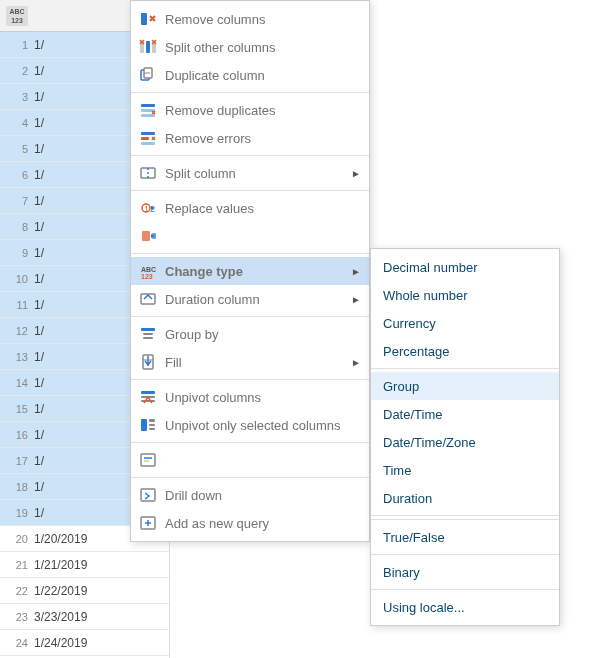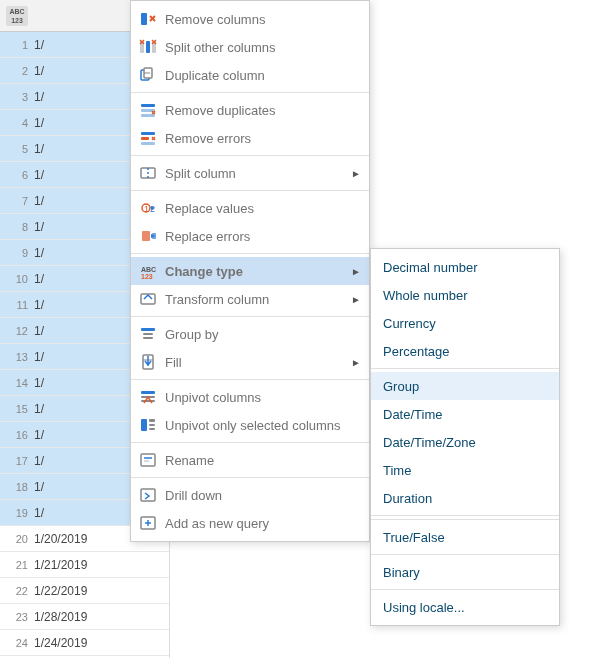--- a/index.html
+++ b/index.html
@@ -253,21 +253,21 @@
       <div class="table-row">
         <span class="row-num">21</span>
         <span>1/21/2019</span>
       </div>
       <div class="table-row">
         <span class="row-num">22</span>
         <span>1/22/2019</span>
       </div>
       <div class="table-row">
         <span class="row-num">23</span>
-        <span>1/28/2019</span>
+        <span>3/23/2019</span>
       </div>
       <div class="table-row">
         <span class="row-num">24</span>
         <span>1/24/2019</span>
       </div>
     </div>
 </div>
 
 <div class="context-menu" id="context-menu">
     <div class="menu-item">
@@ -359,42 +359,41 @@
 
   </div>
     <div class="menu-item">
     <span class="menu-icon">
         <svg width="18" height="18" viewBox="0 0 18 18">
           <rect x="3" y="4" width="8" height="10" rx="1" fill="#e05a2b" opacity="0.7"></rect>
           <path d="M12 7 L16 9 L12 11" fill="#2b7bd6"></path>
           <rect x="13" y="6" width="4" height="6" rx="1" fill="#2b7bd6" opacity="0.7"></rect>
         </svg>
       </span>
-    <span class="menu-label">Replace errors</span>
 
   </div>
     <div class="menu-separator"></div>
     <div class="menu-item highlighted">
     <span class="menu-icon">
         <svg width="18" height="18" viewBox="0 0 18 18">
           <text x="2" y="10" font-size="7" font-weight="bold" fill="#555">ABC</text>
           <text x="2" y="17" font-size="7" font-weight="bold" fill="#e05a2b">123</text>
         </svg>
       </span>
     <span class="menu-label">Change type</span>
     <span class="menu-arrow">►</span>
   </div>
     <div class="menu-item">
     <span class="menu-icon">
         <svg width="18" height="18" viewBox="0 0 18 18">
           <rect x="2" y="4" width="14" height="10" rx="1" fill="none" stroke="#888" stroke-width="1.5"></rect>
           <path d="M5 9 L9 5 L13 9" fill="none" stroke="#2b7bd6" stroke-width="1.5"></path>
         </svg>
       </span>
-    <span class="menu-label">Transform column</span>
+    <span class="menu-label">Duration column</span>
     <span class="menu-arrow">►</span>
   </div>
     <div class="menu-separator"></div>
     <div class="menu-item">
     <span class="menu-icon">
         <svg width="18" height="18" viewBox="0 0 18 18">
           <rect x="2" y="3" width="14" height="3" rx="1" fill="#2b7bd6"></rect>
           <rect x="4" y="8" width="10" height="2" rx="1" fill="#888"></rect>
           <rect x="4" y="12" width="10" height="2" rx="1" fill="#888"></rect>
         </svg>
@@ -440,21 +439,20 @@
   </div>
     <div class="menu-separator"></div>
     <div class="menu-item">
     <span class="menu-icon">
         <svg width="18" height="18" viewBox="0 0 18 18">
           <rect x="2" y="3" width="14" height="12" rx="1" fill="none" stroke="#888" stroke-width="1.5"></rect>
           <line x1="5" y1="7" x2="13" y2="7" stroke="#2b7bd6" stroke-width="1.5"></line>
           <line x1="5" y1="10" x2="10" y2="10" stroke="#ccc" stroke-width="1.5"></line>
         </svg>
       </span>
-    <span class="menu-label">Rename</span>
 
   </div>
     <div class="menu-separator"></div>
     <div class="menu-item">
     <span class="menu-icon">
         <svg width="18" height="18" viewBox="0 0 18 18">
           <rect x="2" y="3" width="14" height="12" rx="1" fill="none" stroke="#888" stroke-width="1.5"></rect>
           <path d="M6 7 L10 10 L6 13" fill="none" stroke="#2b7bd6" stroke-width="1.5"></path>
         </svg>
       </span>

